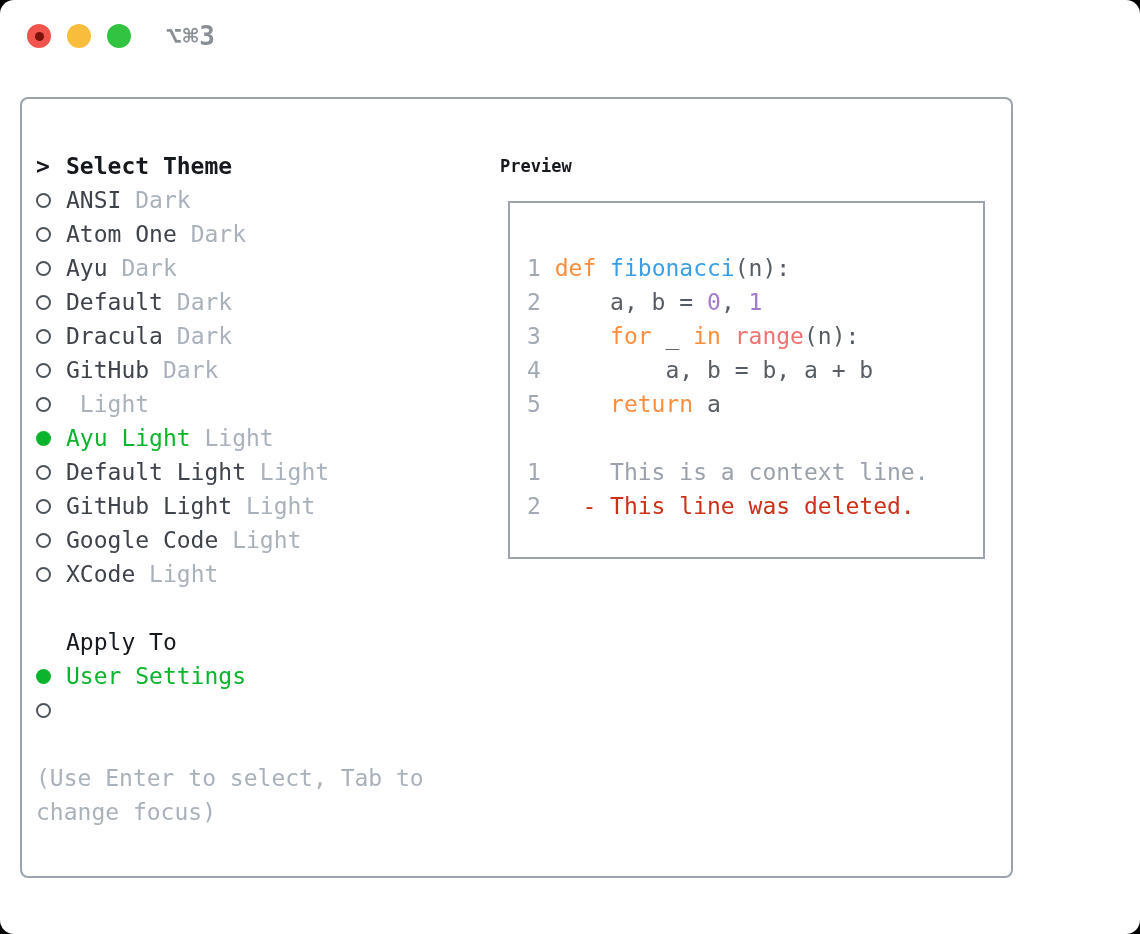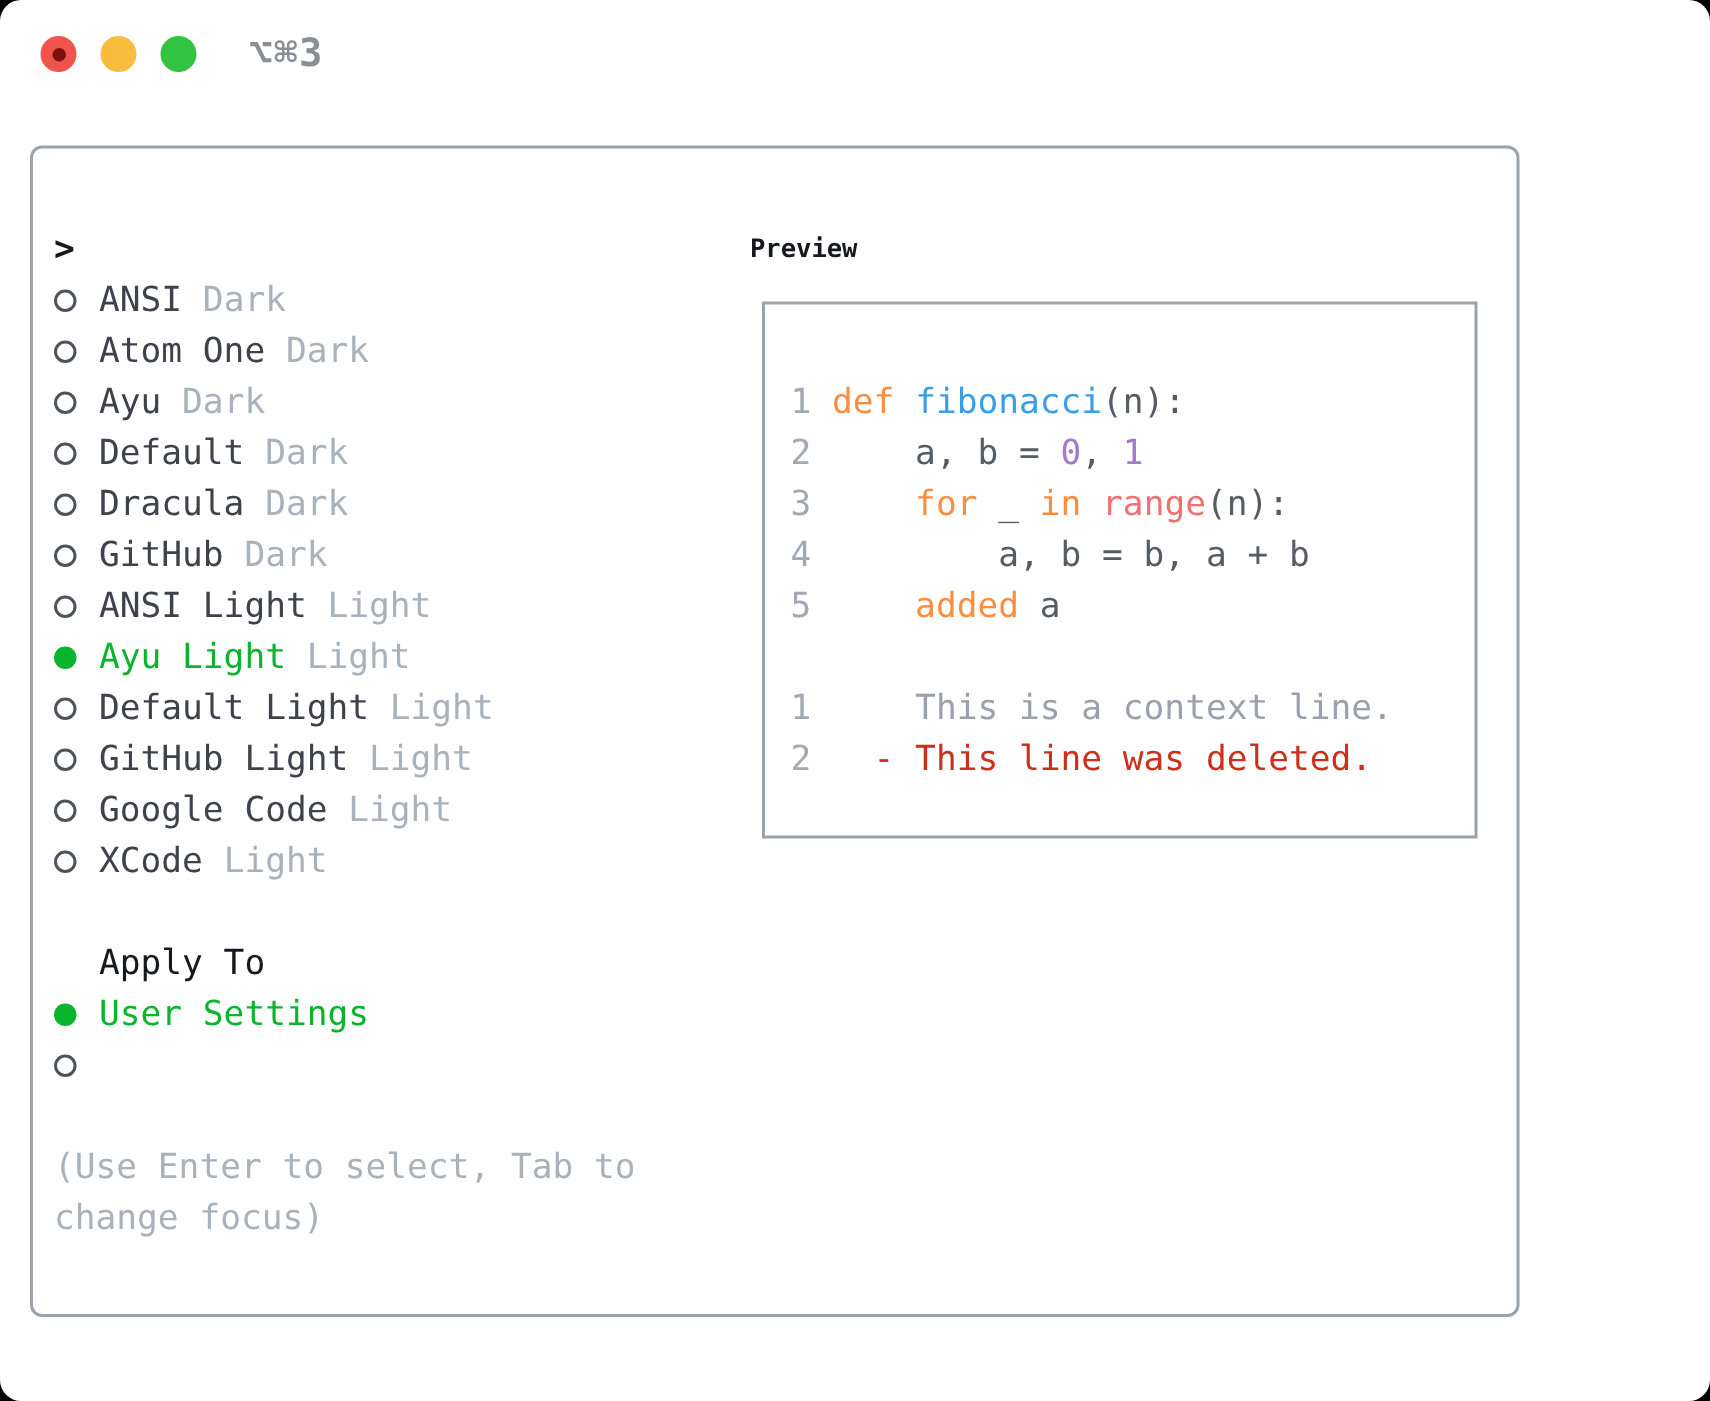--- a/index.html
+++ b/index.html
@@ -71,30 +71,31 @@
   </span>
   <span class="tl yellow"></span>
   <span class="tl green"></span>
   <span class="win-title">⌥⌘3</span>
 
   <div class="window">
 
     <div class="left-col">
       <div class="row">
         <span class="marker pointer">&gt;</span>
+        <span class="hdr">Select Theme</span>
       </div>
 
       <div id="theme-list">
           <div class="row"><span class="marker"><span class="ring"></span></span><span class="nm">ANSI</span><span class="tag"> Dark</span></div>
           <div class="row"><span class="marker"><span class="ring"></span></span><span class="nm">Atom One</span><span class="tag"> Dark</span></div>
           <div class="row"><span class="marker"><span class="ring"></span></span><span class="nm">Ayu</span><span class="tag"> Dark</span></div>
           <div class="row"><span class="marker"><span class="ring"></span></span><span class="nm">Default</span><span class="tag"> Dark</span></div>
           <div class="row"><span class="marker"><span class="ring"></span></span><span class="nm">Dracula</span><span class="tag"> Dark</span></div>
           <div class="row"><span class="marker"><span class="ring"></span></span><span class="nm">GitHub</span><span class="tag"> Dark</span></div>
-          <div class="row"><span class="marker"><span class="ring"></span></span><span class="nm">ANSI Light</span><span class="tag"> Light</span></div>
+          <div class="row"><span class="marker"><span class="ring"></span></span><span class="tag"> Light</span></div>
           <div class="row selected"><span class="marker"><span class="dot"></span></span><span class="nm">Ayu Light</span><span class="tag"> Light</span></div>
           <div class="row"><span class="marker"><span class="ring"></span></span><span class="nm">Default Light</span><span class="tag"> Light</span></div>
           <div class="row"><span class="marker"><span class="ring"></span></span><span class="nm">GitHub Light</span><span class="tag"> Light</span></div>
           <div class="row"><span class="marker"><span class="ring"></span></span><span class="nm">Google Code</span><span class="tag"> Light</span></div>
           <div class="row"><span class="marker"><span class="ring"></span></span><span class="nm">XCode</span><span class="tag"> Light</span></div>
         </div>
 
       <div class="spacer"></div>
 
       <div class="row section-hdr">
@@ -113,21 +114,21 @@
     </div>
 
     <div class="preview-label">Preview</div>
 
     <div class="preview-box">
       <div id="code">
           <div class="cl"><span class="ln">1</span><span class="tok-kw">def</span><span class="tok-fg"> </span><span class="tok-fn">fibonacci</span><span class="tok-fg">(n):</span></div>
           <div class="cl"><span class="ln">2</span><span class="tok-fg">    a, b = </span><span class="tok-num">0</span><span class="tok-fg">, </span><span class="tok-num">1</span></div>
           <div class="cl"><span class="ln">3</span><span class="tok-fg">    </span><span class="tok-kw">for</span><span class="tok-fg"> _ </span><span class="tok-kw">in</span><span class="tok-fg"> </span><span class="tok-call">range</span><span class="tok-fg">(n):</span></div>
           <div class="cl"><span class="ln">4</span><span class="tok-fg">        a, b = b, a + b</span></div>
-          <div class="cl"><span class="ln">5</span><span class="tok-fg">    </span><span class="tok-kw">added</span><span class="tok-fg"> a</span></div>
+          <div class="cl"><span class="ln">5</span><span class="tok-fg">    </span><span class="tok-kw">return</span><span class="tok-fg"> a</span></div>
           <div class="cl">&nbsp;</div>
           <div class="cl"><span class="ln">1</span><span class="tok-ctx">    This is a context line.</span></div>
           <div class="cl"><span class="ln">2</span><span class="tok-del">  - This line was deleted.</span></div>
         </div>
     </div>
 
   </div>
 </div>
 
 </body></html>

